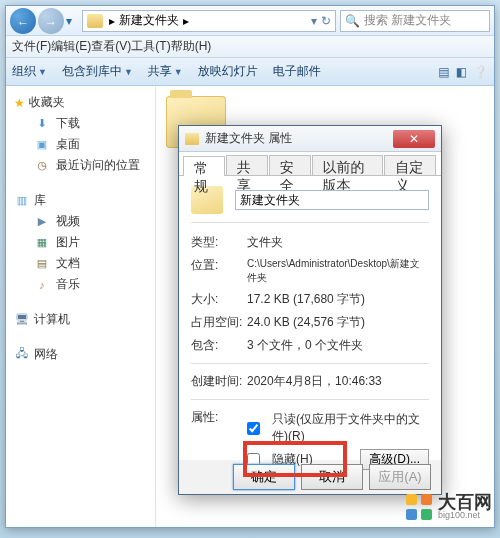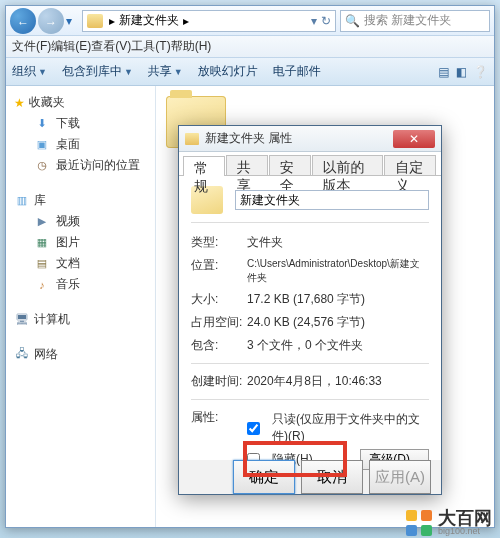--- a/index.html
+++ b/index.html
@@ -45,25 +45,25 @@
 .prop-top .pficon{width:32px;height:28px;background:linear-gradient(160deg,#fdf0c0,#f0d680);border-radius:3px}
 .prop-top input{flex:1;height:20px;border:1px solid #aabbd0;padding:0 4px;font-size:12px}
 .prop-row{display:flex;padding:3px 0;font-size:11px;color:#333}
 .prop-lbl{width:56px}
 .prop-val{flex:1}
 .prop-sep{border-top:1px solid #ddd;margin:6px 0}
 .prop-attr{display:flex;align-items:center;gap:12px;font-size:11px;padding:2px 0}
 .prop-attr input[type=checkbox]{width:13px;height:13px}
 .adv-btn{margin-left:auto;padding:1px 8px;border:1px solid #9a9a9a;background:linear-gradient(#fafafa,#e6e6e6);font-size:12px}
 .dlg-btns{height:34px;display:flex;align-items:center;justify-content:flex-end;gap:6px;padding:0 10px;background:#f2f2f2}
-.dbtn{min-width:62px;height:34px;border:1px solid #888;background:linear-gradient(#fafafa,#e2e2e2);font-size:15px;display:flex;align-items:center;justify-content:center}
+.dbtn{min-width:62px;height:26px;border:1px solid #888;background:linear-gradient(#fafafa,#e2e2e2);font-size:13px;display:flex;align-items:center;justify-content:center}
 .dbtn.primary{border-color:#4a8fd4;box-shadow:0 0 2px #4a8fd4}
 .dbtn.disabled{color:#999}
 .highlight{position:absolute;left:243px;top:441px;width:104px;height:36px;border:4px solid #e03a2a;pointer-events:none}
-.brand{position:absolute;right:8px;bottom:2px;display:flex;align-items:center;gap:6px}
+.brand{position:absolute;right:8px;bottom:18px;display:flex;align-items:center;gap:6px}
 .brand-logo{width:26px;height:26px;position:relative}
 .brand-logo span{position:absolute;width:11px;height:11px;border-radius:2px}
 .b1{background:#f5b82e;left:0;top:0}.b2{background:#f07e2e;right:0;top:0}.b3{background:#4a8fd4;left:0;bottom:0}.b4{background:#3ab56a;right:0;bottom:0}
 .brand-txt{display:flex;flex-direction:column;line-height:1}
 .brand-name{font-size:18px;font-weight:bold;color:#333}
 .brand-url{font-size:9px;color:#888}
 </style>
 </head>
 <body>
 

